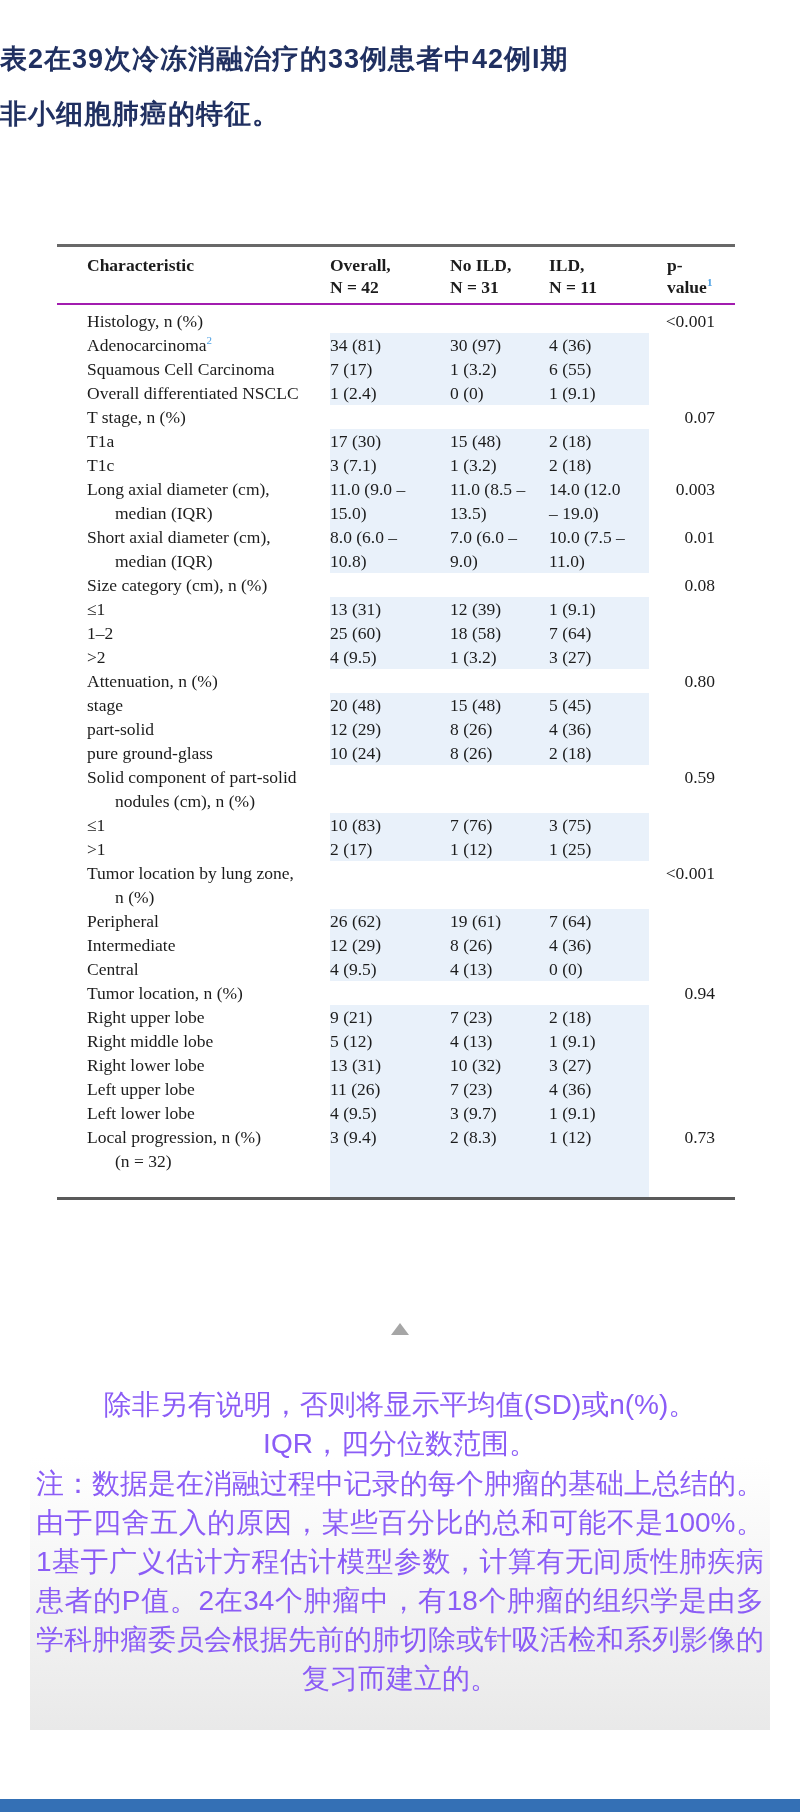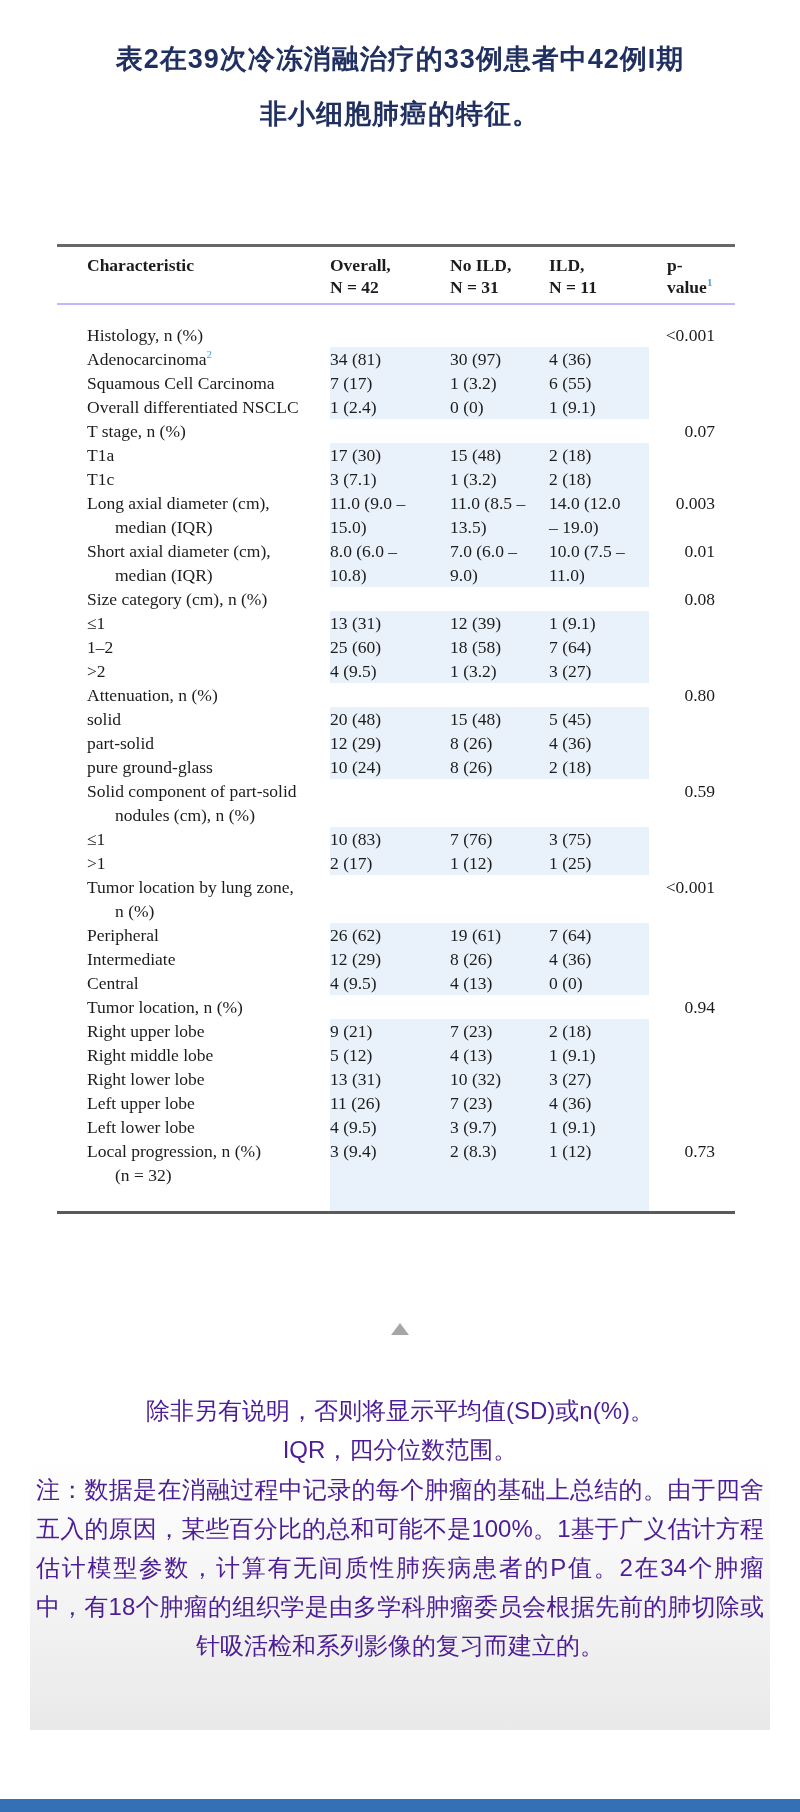--- a/index.html
+++ b/index.html
@@ -1,50 +1,50 @@
 <!DOCTYPE html>
 <html><head>
 <meta charset="utf-8">
 <style>
   html,body{margin:0;padding:0;background:#ffffff;}
   .page{position:relative;width:800px;height:1812px;background:#ffffff;overflow:hidden;
         font-family:"Liberation Sans",sans-serif;}
   
-  .title-block{position:absolute;top:42px;left:0;width:800px;text-align:center;}
+  .title-block{position:absolute;top:42px;left:0;width:800px;text-align:left;}
   .title-line{font-size:27px;font-weight:bold;color:#203061;line-height:34px;letter-spacing:1px;}
   .title-line + .title-line{margin-top:21px;}
   
   .tbl-wrap{position:absolute;top:244px;left:57px;width:678px;}
   table.data{border-collapse:collapse;table-layout:fixed;width:678px;
              font-family:"Liberation Serif",serif;color:#1c1c1c;font-size:17.5px;line-height:24px;
              border-top:3px solid #686868;border-bottom:3px solid #5a5a5a;}
   th{font-weight:bold;text-align:left;vertical-align:top;padding:7px 0 5px 0;
-     border-bottom:2px solid #c4b5fd;font-size:17.5px;line-height:22px;}
+     border-bottom:2px solid #a21caf;font-size:17.5px;line-height:22px;}
   th.col-char{padding-left:30px;}
   th.col-p{padding-left:18px;}
   td{vertical-align:top;padding:0;}
   td.col-char{padding-left:44px;text-indent:-14px;}
   td.col-char .label2{text-indent:0;padding-left:14px;}
   td.col-val{padding-right:18px;}
   td.col-p{text-align:right;padding-right:20px;margin-top:44px;}
-  tbody tr:first-child td{padding-top:18px;}
+  tbody tr:first-child td{padding-top:4px;}
   tbody tr:last-child td{padding-bottom:24px;}
   .tint{background:#e9f1fa;}
   .sup{color:#4a9fe3;font-size:11px;vertical-align:super;line-height:0;font-weight:bold;}
   td .sup{font-weight:normal;}
   
   .gradient-panel{position:absolute;top:1235px;left:30px;width:740px;height:495px;
       background:linear-gradient(to bottom, rgba(236,236,236,0) 0%, rgba(236,236,236,0) 45%, #e9e9e9 100%);}
   
   .triangle-up{position:absolute;top:1323px;left:391px;width:0;height:0;
       border-left:9px solid transparent;border-right:9px solid transparent;
       border-bottom:12px solid #a6a6a6;cursor:pointer;}
   
-  .footnotes{position:absolute;top:1385px;left:36px;width:728px;color:#4c1d95;
-      font-size:24px;line-height:39px;margin-top:6px;}
+  .footnotes{position:absolute;top:1385px;left:36px;width:728px;color:#8b5cf6;
+      font-size:28px;line-height:39px;}
   .fn-center{text-align:center;}
   .fn-note{text-align:justify;text-align-last:center;margin-top:1px;}
   
   .bottom-bar{position:absolute;left:0;bottom:0;width:800px;height:13px;background:#3470b5;}
 </style>
 </head>
 <body>
 
 <div class="page">
 
@@ -178,21 +178,21 @@
             <td class="col-p"></td>
           </tr>
           <tr>
             <td class="col-char"><span>Attenuation, n (%)</span></td>
             <td class="col-val"></td>
             <td class="col-val"></td>
             <td class="col-val"></td>
             <td class="col-p">0.80</td>
           </tr>
           <tr>
-            <td class="col-char"><span>solid</span></td>
+            <td class="col-char"><span>stage</span></td>
             <td class="col-val tint">20 (48)</td>
             <td class="col-val tint">15 (48)</td>
             <td class="col-val tint">5 (45)</td>
             <td class="col-p"></td>
           </tr>
           <tr>
             <td class="col-char"><span>part-solid</span></td>
             <td class="col-val tint">12 (29)</td>
             <td class="col-val tint">8 (26)</td>
             <td class="col-val tint">4 (36)</td>

